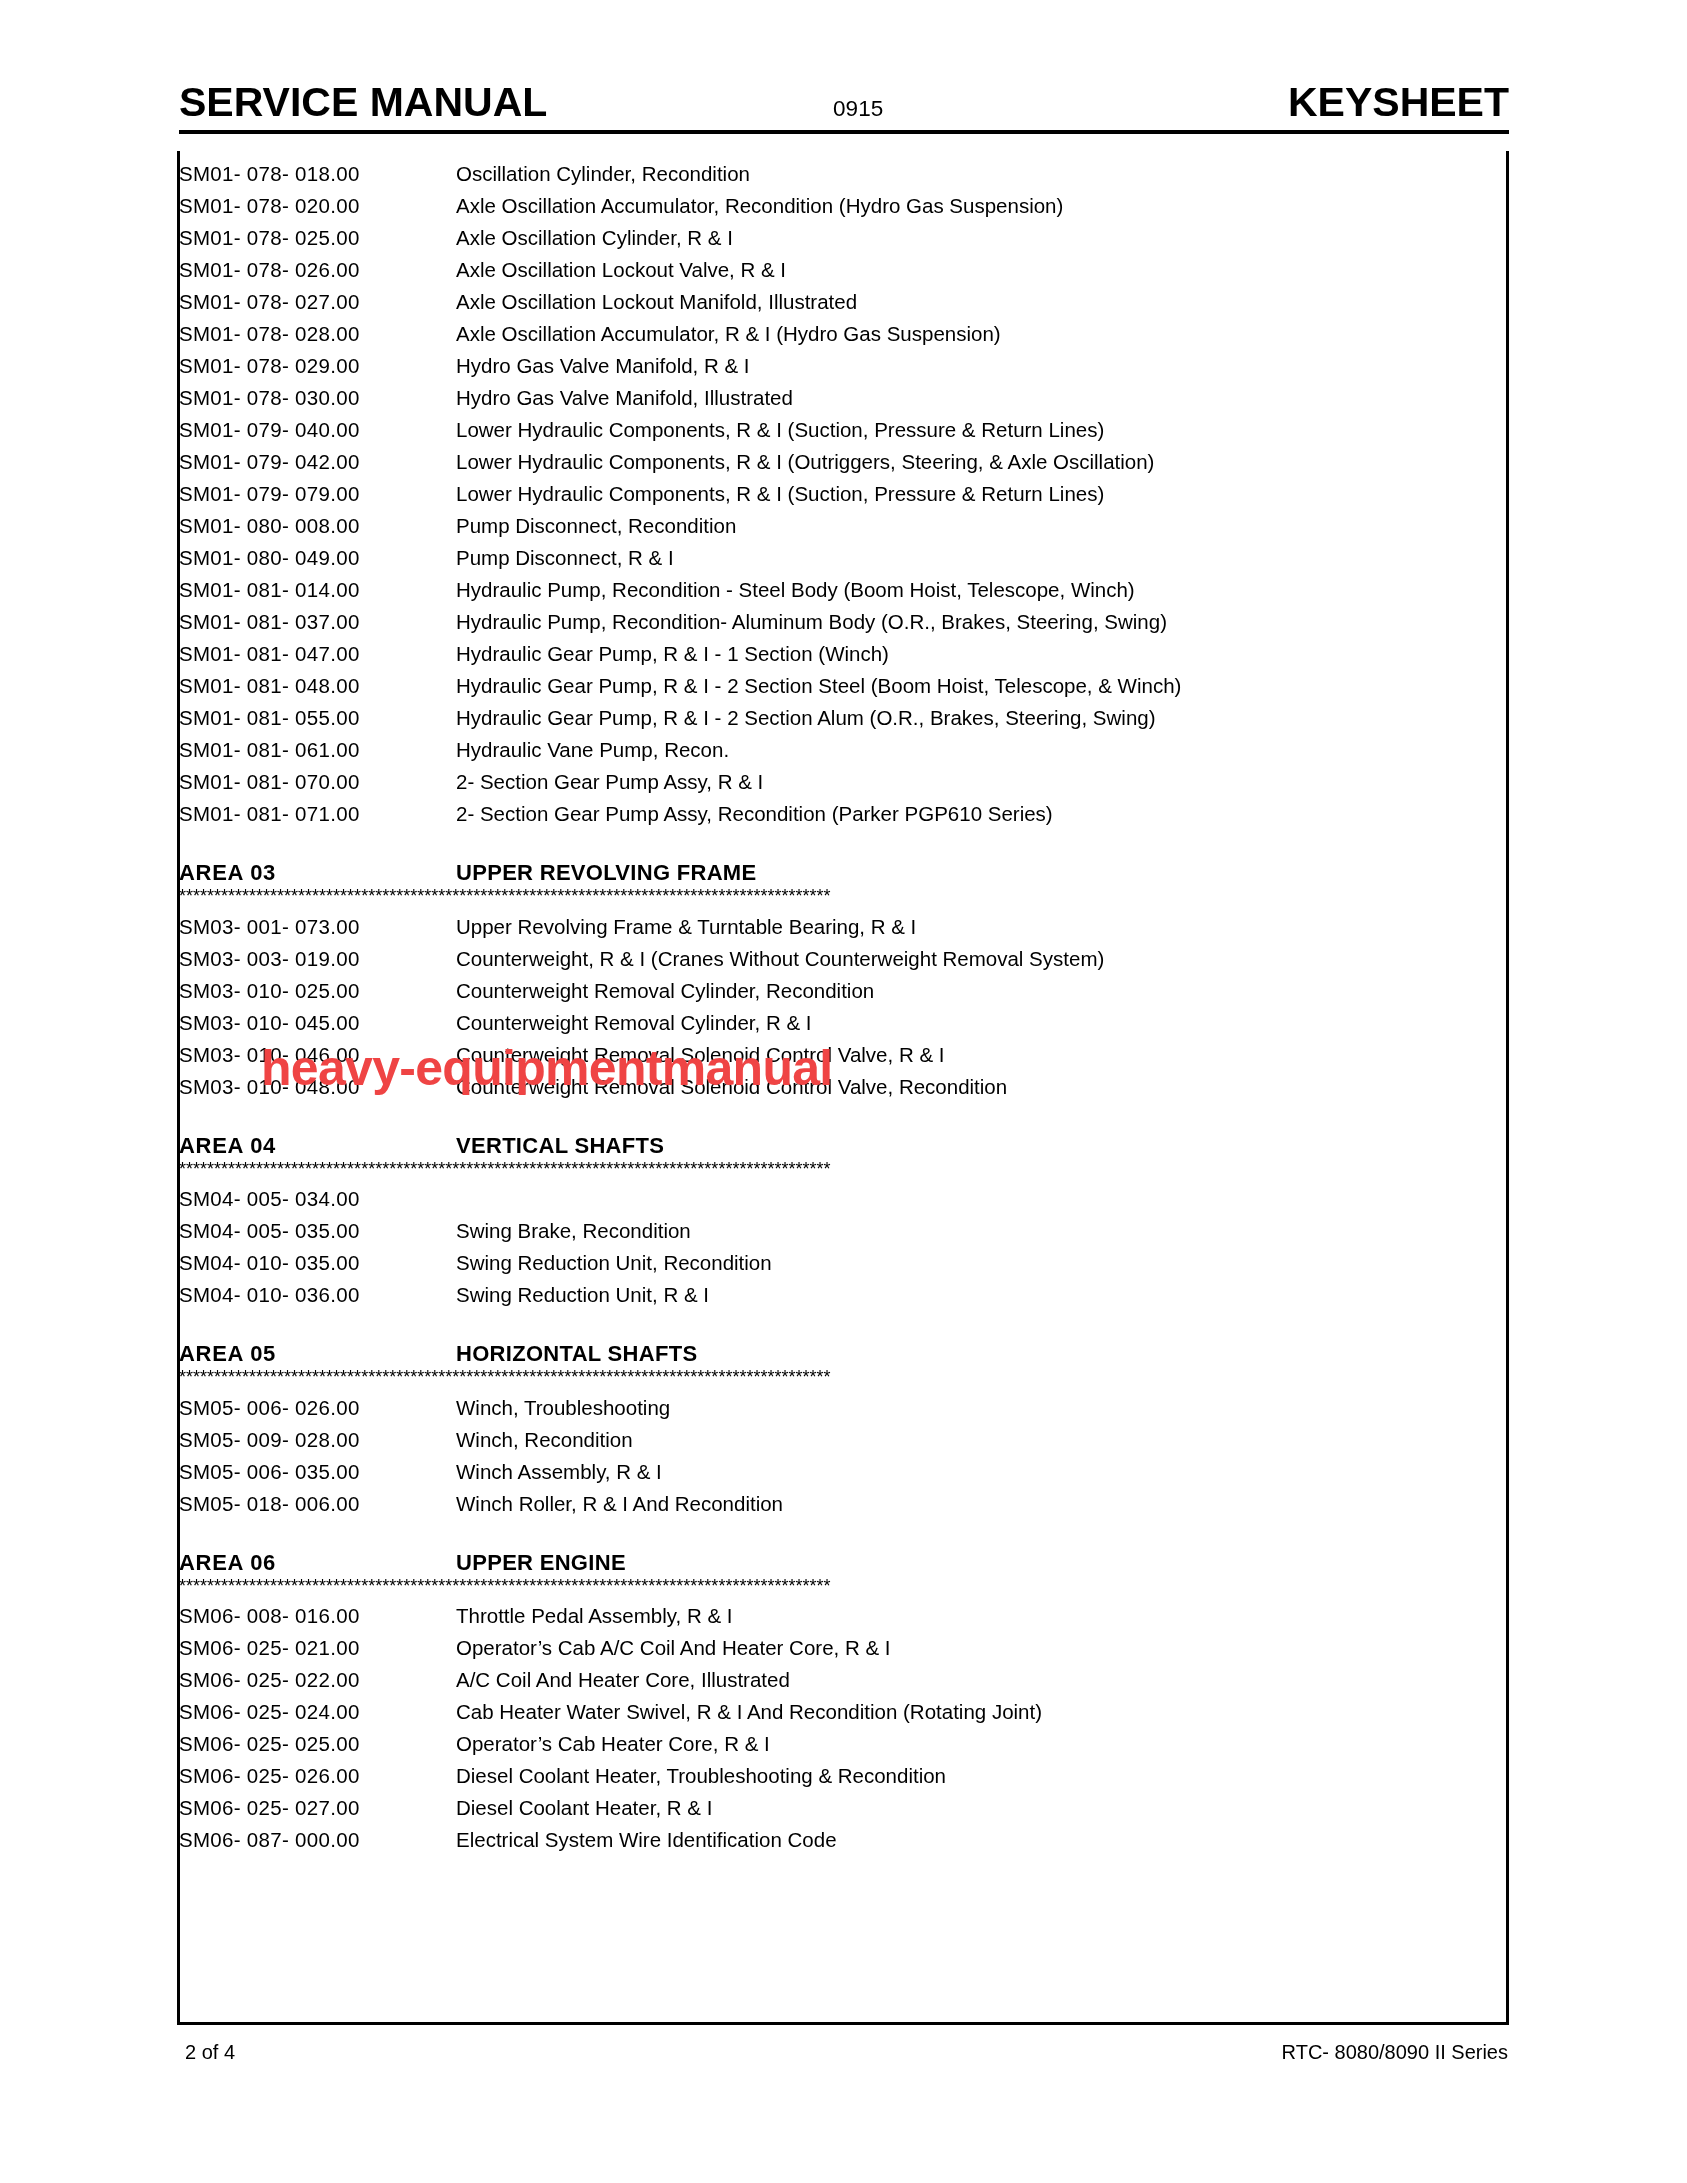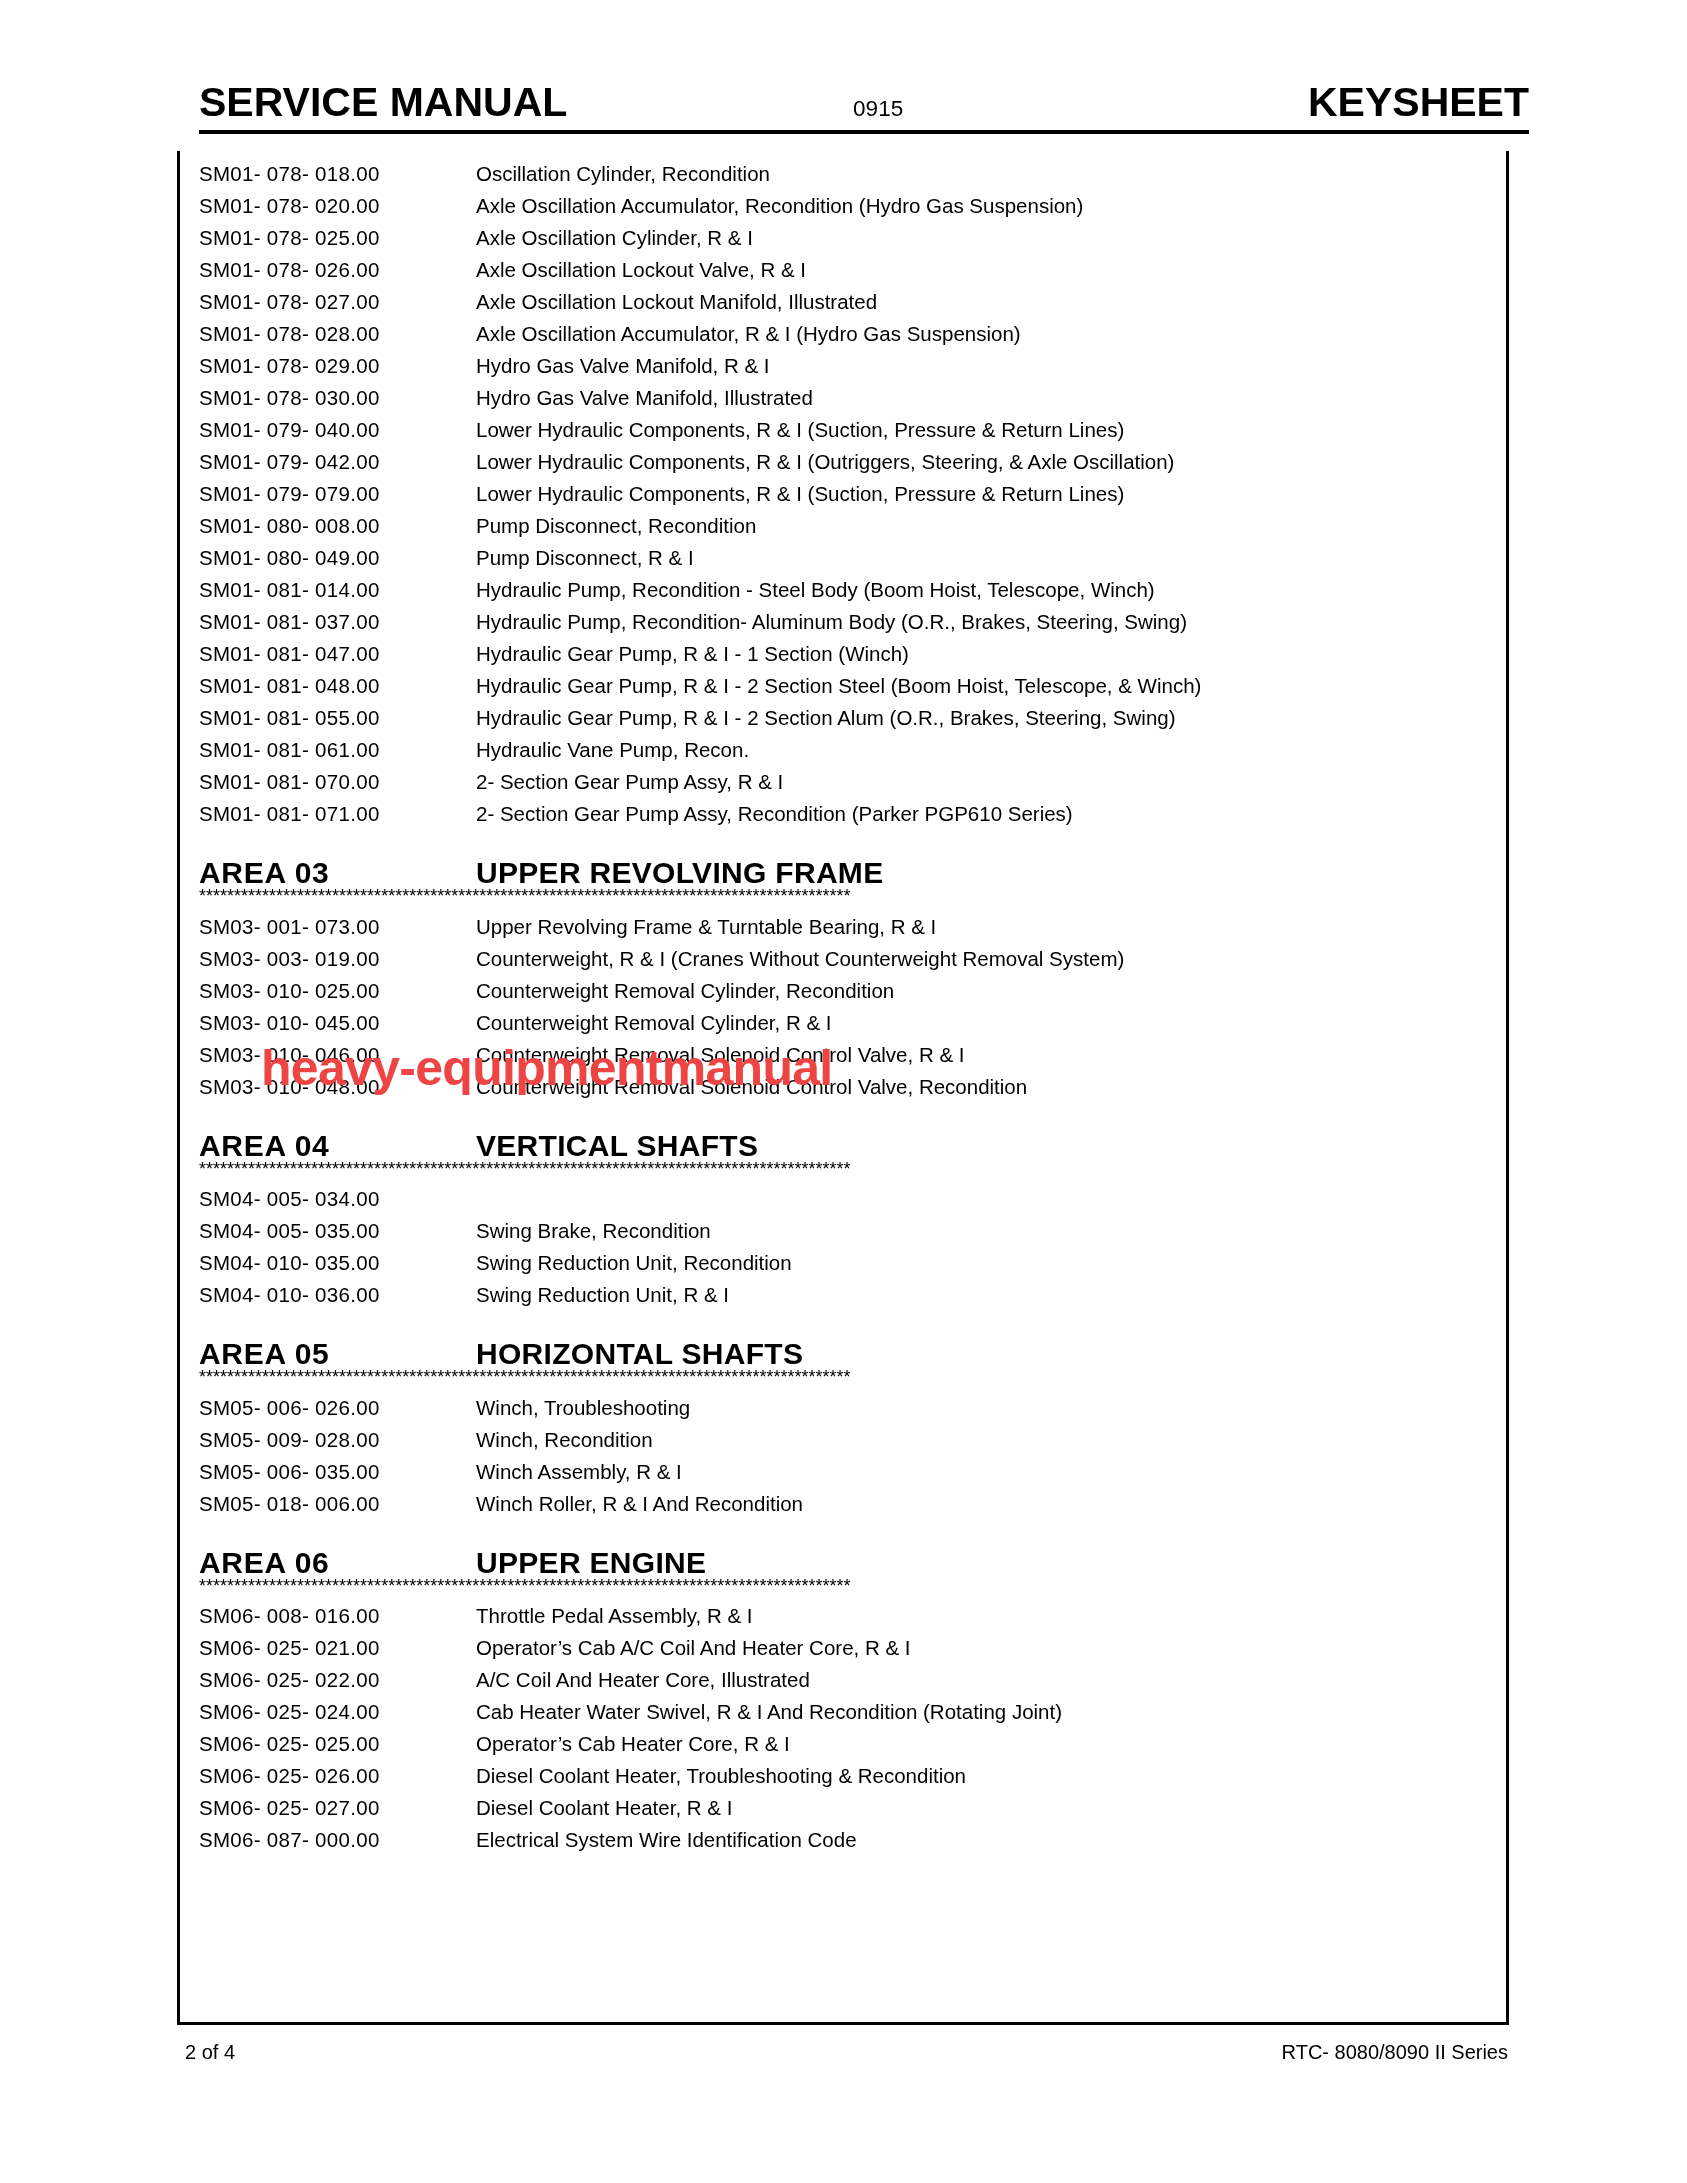--- a/index.html
+++ b/index.html
@@ -18,21 +18,20 @@
     background: #ffffff;
     box-sizing: border-box;
     padding: 0;
     overflow: hidden;
   }
   .content {
     position: absolute;
     left: 179px;
     top: 79px;
     width: 1330px;
-    margin-left: 20px;
   }
   
   .header {
     display: flex;
     align-items: baseline;
     justify-content: space-between;
     width: 100%;
   }
   .header-left {
     font-size: 41px;
@@ -97,21 +96,21 @@
   .desc {
     flex: 1 1 auto;
   }
   
   .area-block {
     margin-top: 28px;
   }
   .area-head {
     display: flex;
     align-items: baseline;
-    font-size: 30px;
+    font-size: 22px;
     font-weight: bold;
     line-height: 29px;
   }
   .area-label {
     width: 277px;
     flex: 0 0 277px;
     letter-spacing: 0.7px;
   }
   .area-title {
     flex: 1 1 auto;

